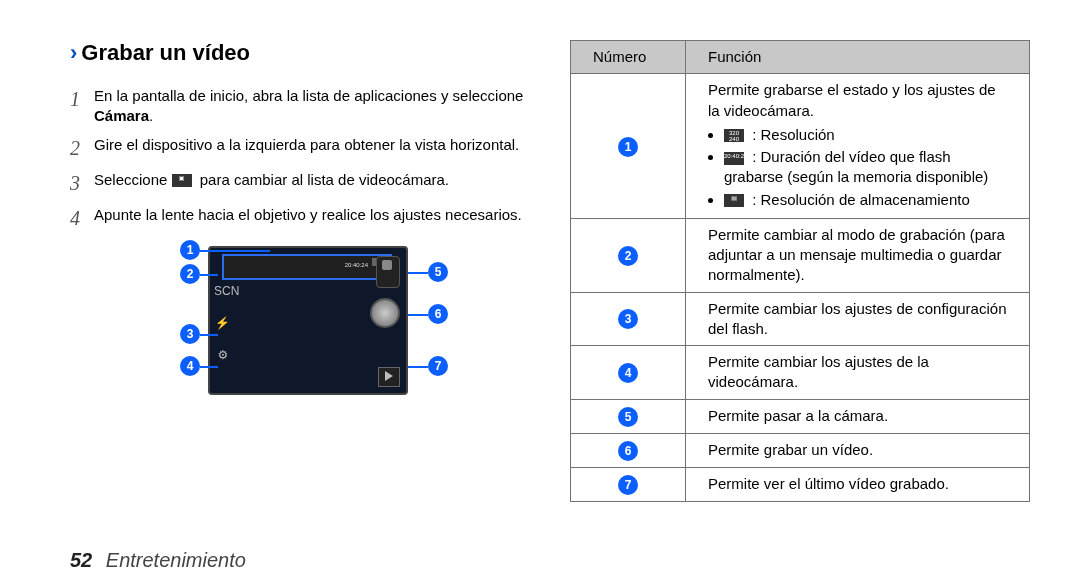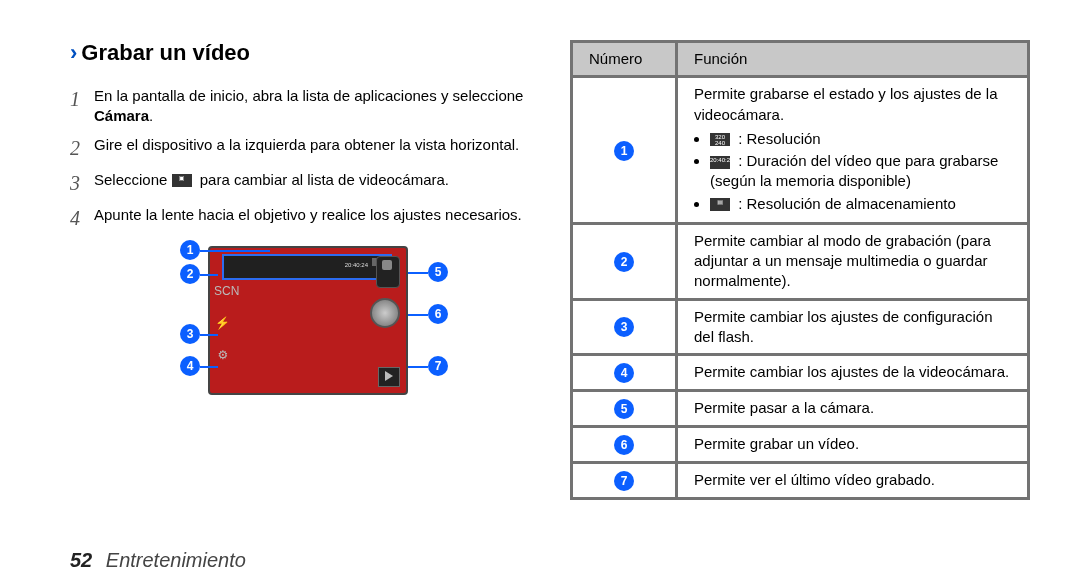--- a/index.html
+++ b/index.html
@@ -5,21 +5,21 @@
   html,body{margin:0;padding:0;background:#fff;font-family:Arial,Helvetica,sans-serif;color:#000}
   .page{width:1080px;height:586px;position:relative;box-sizing:border-box;padding:40px 50px 0 70px}
   .cols{display:flex;gap:40px}
   .col{flex:1}
   .heading{font-size:22px;font-weight:bold;margin-bottom:20px}
   .arrow{color:#0050c0;font-size:22px;margin-right:4px}
   .steps{list-style:none;padding:0;margin:0}
   .steps li{display:flex;margin-bottom:8px;line-height:1.35;font-size:15px}
   .num{font-style:italic;font-family:"Times New Roman",serif;font-size:20px;width:24px;flex:none;color:#555}
   .figure{position:relative;width:280px;height:165px;margin:14px auto 0}
-  .screen{position:absolute;left:48px;top:0;width:196px;height:145px;background:#b91c1c;border:2px solid #444;border-radius:4px}
+  .screen{position:absolute;left:48px;top:0;width:196px;height:145px;background:#0f172a;border:2px solid #444;border-radius:4px}
   .topbar{position:absolute;left:12px;top:6px;width:166px;height:22px;border:2px solid #2c6cf0;background:#202020}
   .topbar::after{content:'';position:absolute;right:2px;top:2px;width:16px;height:8px;background:#666}
   .topbar .tm{position:absolute;right:22px;top:6px;font-size:6px;color:#ddd}
   .side-l{position:absolute;left:4px;top:34px;width:18px;display:flex;flex-direction:column;gap:14px}
   .side-l span,.side-r span{width:18px;height:18px;display:block;color:#bbb;font-size:12px;text-align:center;line-height:18px}
   .scn{font-size:8px;color:#888}
   .rec{position:absolute;right:6px;top:50px;width:26px;height:26px;background:radial-gradient(circle,#ccc 0,#888 70%);border-radius:50%;border:2px solid #555}
   .sw{position:absolute;right:6px;top:8px;width:22px;height:30px;background:#222;border:1px solid #555;border-radius:4px}
   .sw::before{content:'';position:absolute;left:5px;top:3px;width:10px;height:10px;background:#888;border-radius:2px}
   .pl{position:absolute;right:6px;bottom:6px;width:20px;height:18px;background:#222;border:1px solid #666}
@@ -27,21 +27,21 @@
   .callout{position:absolute;width:20px;height:20px;background:#0b5fff;color:#fff;border-radius:50%;font-size:12px;font-weight:bold;text-align:center;line-height:20px}
   .ln{position:absolute;background:#0b5fff}
   .c1{left:20px;top:-6px}.l1{left:40px;top:4px;width:70px;height:2px}
   .c2{left:20px;top:18px}.l2{left:40px;top:28px;width:18px;height:2px}
   .c3{left:20px;top:78px}.l3{left:40px;top:88px;width:18px;height:2px}
   .c4{left:20px;top:110px}.l4{left:40px;top:120px;width:18px;height:2px}
   .c5{left:268px;top:16px}.l5{left:248px;top:26px;width:20px;height:2px}
   .c6{left:268px;top:58px}.l6{left:248px;top:68px;width:20px;height:2px}
   .c7{left:268px;top:110px}.l7{left:248px;top:120px;width:20px;height:2px}
   table{border-collapse:collapse;width:100%;font-size:15px}
-  th,td{border:3px solid #737373;padding:6px 16px;text-align:left;vertical-align:top;line-height:1.35}
+  th,td{border:1px solid #737373;padding:6px 22px;text-align:left;vertical-align:top;line-height:1.35}
   th{background:#c8c8c8;font-weight:normal}
   td.nc{text-align:center;vertical-align:middle;width:70px}
   .ball{display:inline-block;width:20px;height:20px;background:#0b5fff;color:#fff;border-radius:50%;font-size:12px;font-weight:bold;text-align:center;line-height:20px}
   ul.sub{margin:4px 0 0 0;padding-left:16px}
   ul.sub li{margin:2px 0}
   .ico{display:inline-block;width:20px;height:12px;background:#333;vertical-align:middle;margin-right:4px;font-size:6px;color:#fff;text-align:center;line-height:6px;padding-top:1px}
   .footer{position:absolute;left:70px;bottom:14px;font-size:20px;color:#444}
   .footer .pg{font-style:italic;font-weight:bold;color:#222;margin-right:8px}
   .footer .sec{font-style:italic}
 </style>
@@ -117,21 +117,21 @@
             <th>Función</th>
           </tr>
         </thead>
         <tbody>
           <tr>
             <td class="nc"><span class="ball">1</span></td>
             <td>
               <span>Permite grabarse el estado y los ajustes de la videocámara.</span>
               <ul class="sub">
                 <li><span class="ico">320<br>240</span><span> : Resolución</span></li>
-                <li><span class="ico">20:40:24</span><span> : Duración del vídeo que para grabarse (según la memoria disponible)</span></li>
+                <li><span class="ico">20:40:24</span><span> : Duración del vídeo que flash grabarse (según la memoria disponible)</span></li>
                 <li><span class="ico">▤</span><span> : Resolución de almacenamiento</span></li>
               </ul>
             </td>
           </tr>
           <tr>
             <td class="nc"><span class="ball">2</span></td>
             <td>Permite cambiar al modo de grabación (para adjuntar a un mensaje multimedia o guardar normalmente).</td>
           </tr>
           <tr>
             <td class="nc"><span class="ball">3</span></td>

